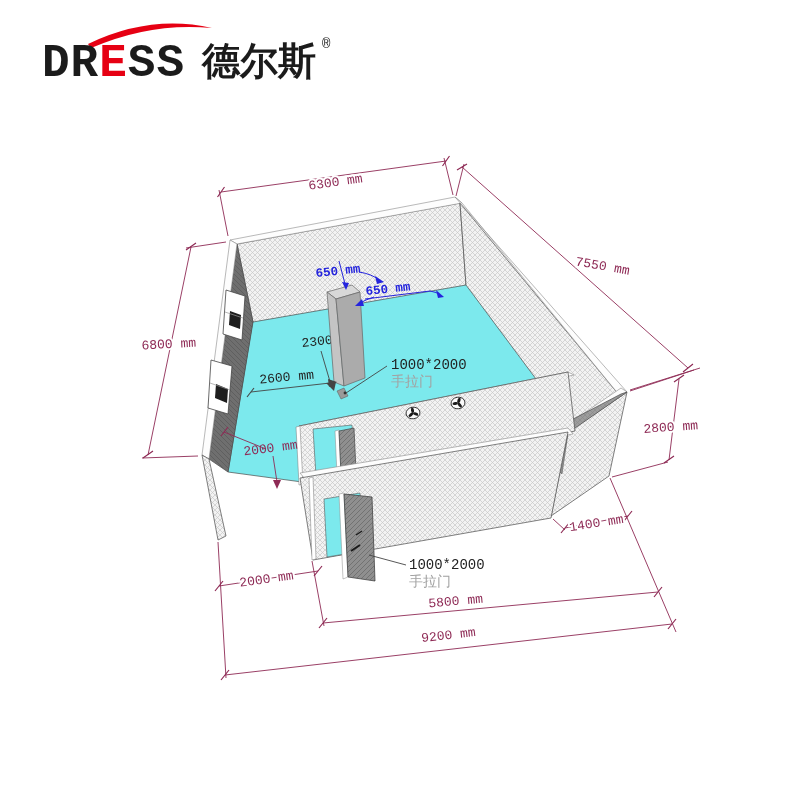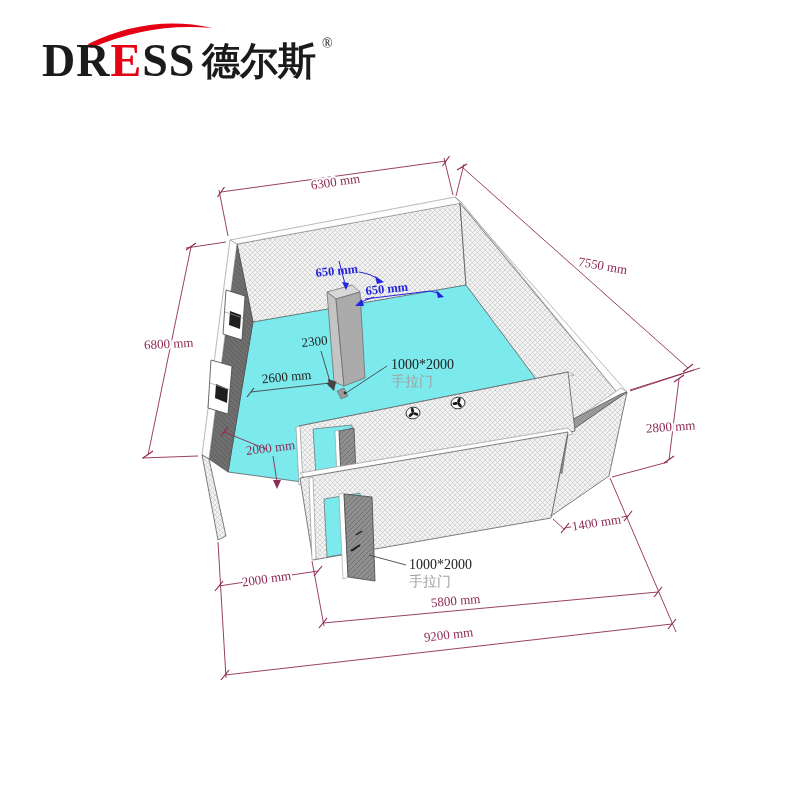--- a/index.html
+++ b/index.html
@@ -1,17 +1,17 @@
 <!DOCTYPE html>
 <html><head>
 <meta charset="utf-8">
 <style>
   html,body{margin:0;padding:0;background:#ffffff;}
   .page{position:relative;width:800px;height:800px;background:#fff;overflow:hidden;
-        font-family:Liberation Serif, serif;}
+        font-family:Liberation Mono, monospace;}
   svg{position:absolute;left:0;top:0;}
   .dim{font-size:13px;fill:#8e2a55;}
   .dim-halo{paint-order:stroke;stroke:#ffffff;stroke-width:4px;}
   .dimblue{font-size:12.5px;fill:#2424dd;font-weight:bold;}
   .dimblk{font-size:13px;fill:#222222;}
   .dimgray{font-size:14px;fill:#a2a2a2;}
   .doorsize{font-size:14px;fill:#222222;}
   .dimline{stroke:#8e2a55;stroke-width:0.9;fill:none;}
   .blueline{stroke:#2424dd;stroke-width:1;fill:none;}
   .blkline{stroke:#444444;stroke-width:0.9;fill:none;}

